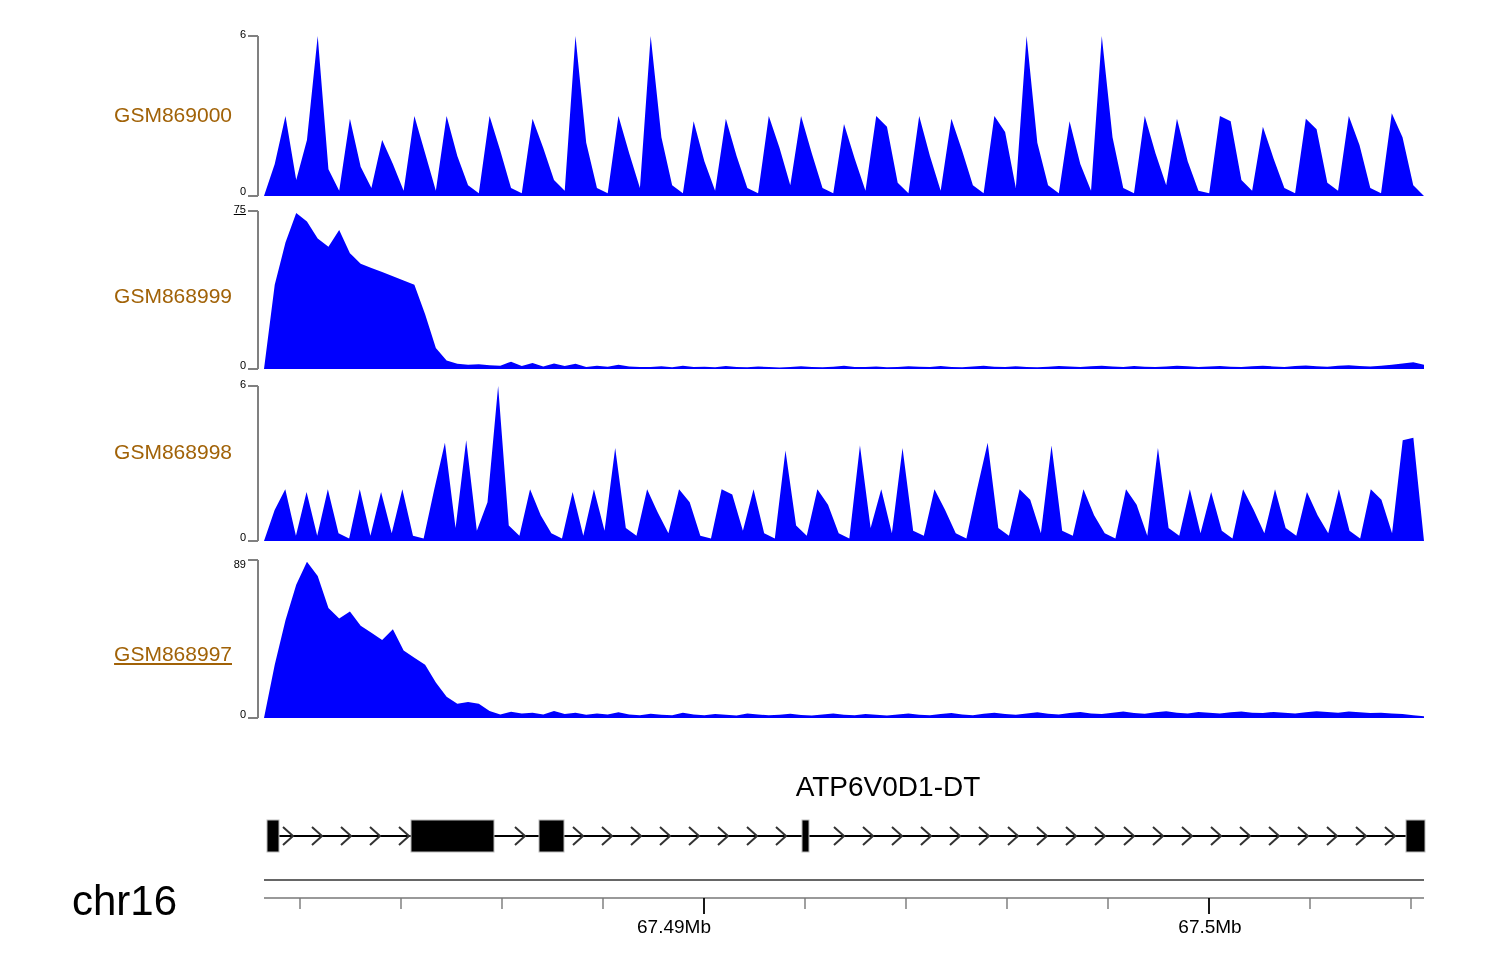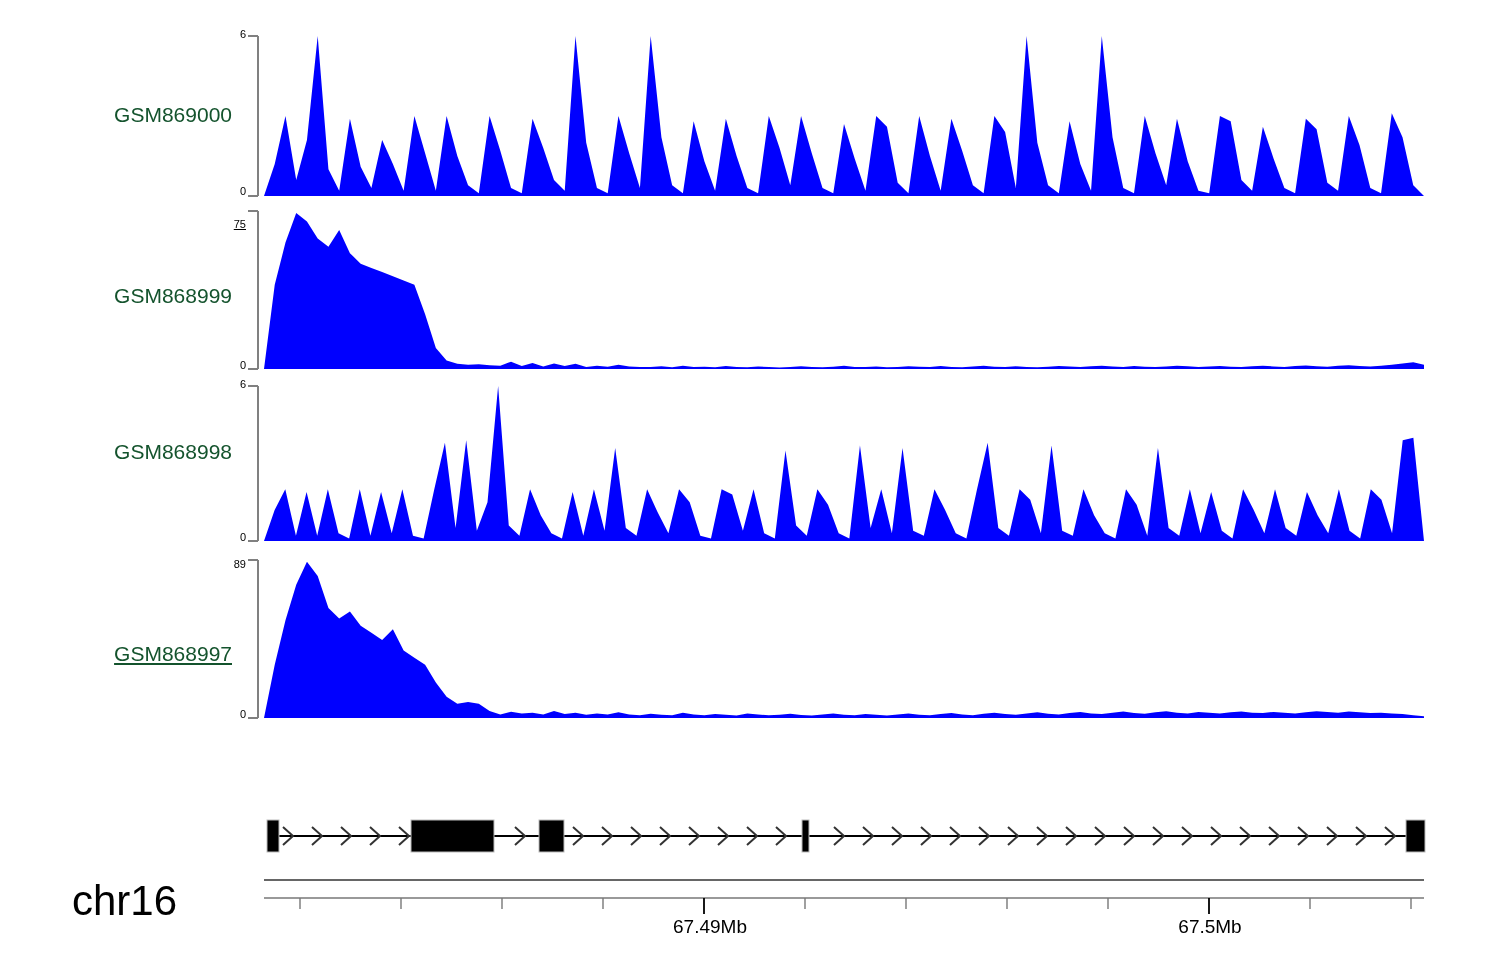--- a/index.html
+++ b/index.html
@@ -8,21 +8,21 @@
     background:#ffffff;
     font-family:"Liberation Sans", sans-serif;
     overflow:hidden;
     position:relative;
   }
   #browser{position:absolute;left:0;top:0;width:1500px;height:980px;}
 
   .track-label{
     position:absolute;
     font-size:21px;
-    color:#14532d;
+    color:#a16207;
     text-align:right;
     white-space:nowrap;
     font-family:"Liberation Sans", sans-serif;
   }
   .axis-num{
     position:absolute;
     font-size:11px;
     color:#000;
     text-align:right;
     white-space:nowrap;
@@ -61,21 +61,21 @@
 
   <div class="track-label" style="left:0;top:103px;width:232px;">GSM869000</div>
   <div class="axis-num" style="left:198px;top:28px;width:48px;">6</div>
   <div class="axis-num" style="left:198px;top:185px;width:48px;">0</div>
   <svg id="svg-track-1" width="1500" height="980">
       <path d="M 264 196 L 264.00 196.00 L 274.74 164.00 L 285.48 116.00 L 296.22 180.00 L 306.96 140.00 L 317.70 36.00 L 328.44 169.33 L 339.19 190.67 L 349.93 118.67 L 360.67 166.67 L 371.41 188.00 L 382.15 140.00 L 392.89 164.00 L 403.63 190.67 L 414.37 116.00 L 425.11 153.33 L 435.85 190.67 L 446.59 116.00 L 457.33 156.00 L 468.07 185.33 L 478.81 193.33 L 489.56 116.00 L 500.30 150.67 L 511.04 188.00 L 521.78 193.33 L 532.52 118.67 L 543.26 148.00 L 554.00 180.00 L 564.74 190.67 L 575.48 36.00 L 586.22 142.67 L 596.96 188.00 L 607.70 193.33 L 618.44 116.00 L 629.19 153.33 L 639.93 188.00 L 650.67 36.00 L 661.41 137.33 L 672.15 185.33 L 682.89 193.33 L 693.63 121.33 L 704.37 161.33 L 715.11 190.67 L 725.85 118.67 L 736.59 156.00 L 747.33 188.00 L 758.07 193.33 L 768.81 116.00 L 779.56 148.00 L 790.30 185.33 L 801.04 116.00 L 811.78 153.33 L 822.52 188.00 L 833.26 193.33 L 844.00 124.00 L 854.74 158.67 L 865.48 190.67 L 876.22 116.00 L 886.96 126.67 L 897.70 182.67 L 908.44 193.33 L 919.19 116.00 L 929.93 156.00 L 940.67 190.67 L 951.41 118.67 L 962.15 150.67 L 972.89 185.33 L 983.63 193.33 L 994.37 116.00 L 1005.11 132.00 L 1015.85 188.00 L 1026.59 36.00 L 1037.33 142.67 L 1048.07 185.33 L 1058.81 193.33 L 1069.56 121.33 L 1080.30 164.00 L 1091.04 190.67 L 1101.78 36.00 L 1112.52 137.33 L 1123.26 188.00 L 1134.00 193.33 L 1144.74 116.00 L 1155.48 153.33 L 1166.22 185.33 L 1176.96 118.67 L 1187.70 161.33 L 1198.44 190.67 L 1209.19 193.33 L 1219.93 116.00 L 1230.67 121.33 L 1241.41 180.00 L 1252.15 190.67 L 1262.89 126.67 L 1273.63 158.67 L 1284.37 188.00 L 1295.11 193.33 L 1305.85 118.67 L 1316.59 129.33 L 1327.33 182.67 L 1338.07 190.67 L 1348.81 116.00 L 1359.56 145.33 L 1370.30 188.00 L 1381.04 193.33 L 1391.78 113.33 L 1402.52 137.33 L 1413.26 185.33 L 1424.00 196.00 L 1424 196 Z" fill="#0000ff" stroke="none"></path>
       <path d="M 248 36 L 258 36 M 258 36 L 258 196 M 248 196 L 258 196" fill="none" stroke="#808080" stroke-width="2"></path>
     </svg>
 
   <div class="track-label" style="left:0;top:284px;width:232px;">GSM868999</div>
-  <div class="axis-num" style="left:198px;top:218px;width:48px;text-decoration:underline;">75</div>
+  <div class="axis-num" style="left:198px;top:203px;width:48px;text-decoration:underline;">75</div>
   <div class="axis-num" style="left:198px;top:359px;width:48px;">0</div>
   <svg id="svg-track-2" width="1500" height="980">
       <path d="M 264 369 L 264.00 369.00 L 274.74 284.73 L 285.48 242.60 L 296.22 213.11 L 306.96 221.53 L 317.70 238.39 L 328.44 246.81 L 339.19 229.96 L 349.93 253.13 L 360.67 263.67 L 371.41 267.88 L 382.15 272.09 L 392.89 276.31 L 403.63 280.52 L 414.37 284.73 L 425.11 314.23 L 435.85 347.93 L 446.59 360.57 L 457.33 363.73 L 468.07 364.79 L 478.81 364.37 L 489.56 365.21 L 500.30 365.84 L 511.04 361.63 L 521.78 366.05 L 532.52 363.10 L 543.26 366.47 L 554.00 363.52 L 564.74 366.05 L 575.48 363.73 L 586.22 366.89 L 596.96 365.63 L 607.70 366.68 L 618.44 364.79 L 629.19 366.47 L 639.93 366.89 L 650.67 367.10 L 661.41 366.26 L 672.15 367.31 L 682.89 365.63 L 693.63 367.10 L 704.37 366.68 L 715.11 367.31 L 725.85 366.05 L 736.59 366.89 L 747.33 367.31 L 758.07 366.47 L 768.81 367.10 L 779.56 367.53 L 790.30 366.89 L 801.04 366.26 L 811.78 367.10 L 822.52 367.31 L 833.26 366.68 L 844.00 365.84 L 854.74 366.89 L 865.48 367.10 L 876.22 366.47 L 886.96 367.31 L 897.70 366.89 L 908.44 366.26 L 919.19 366.68 L 929.93 367.10 L 940.67 366.05 L 951.41 366.89 L 962.15 367.31 L 972.89 366.47 L 983.63 365.84 L 994.37 366.68 L 1005.11 367.10 L 1015.85 366.26 L 1026.59 366.89 L 1037.33 367.31 L 1048.07 366.68 L 1058.81 366.05 L 1069.56 366.47 L 1080.30 366.89 L 1091.04 366.26 L 1101.78 365.63 L 1112.52 366.47 L 1123.26 366.89 L 1134.00 366.05 L 1144.74 366.68 L 1155.48 367.10 L 1166.22 366.47 L 1176.96 365.84 L 1187.70 366.26 L 1198.44 366.89 L 1209.19 366.47 L 1219.93 366.05 L 1230.67 366.68 L 1241.41 366.89 L 1252.15 366.26 L 1262.89 365.63 L 1273.63 366.47 L 1284.37 366.89 L 1295.11 366.05 L 1305.85 365.42 L 1316.59 366.26 L 1327.33 366.68 L 1338.07 365.84 L 1348.81 365.21 L 1359.56 366.05 L 1370.30 366.47 L 1381.04 365.63 L 1391.78 364.79 L 1402.52 363.52 L 1413.26 362.26 L 1424.00 364.79 L 1424 369 Z" fill="#0000ff" stroke="none"></path>
       <path d="M 248 211 L 258 211 M 258 211 L 258 369 M 248 369 L 258 369" fill="none" stroke="#808080" stroke-width="2"></path>
     </svg>
 
   <div class="track-label" style="left:0;top:440px;width:232px;">GSM868998</div>
   <div class="axis-num" style="left:198px;top:378px;width:48px;">6</div>
   <div class="axis-num" style="left:198px;top:531px;width:48px;">0</div>
   <svg id="svg-track-3" width="1500" height="980">
@@ -84,20 +84,21 @@
     </svg>
 
   <div class="track-label" style="left:0;top:642px;width:232px;text-decoration:underline;">GSM868997</div>
   <div class="axis-num" style="left:198px;top:558px;width:48px;">89</div>
   <div class="axis-num" style="left:198px;top:708px;width:48px;">0</div>
   <svg id="svg-track-4" width="1500" height="980">
       <path d="M 264 718 L 264.00 718.00 L 274.74 664.74 L 285.48 620.36 L 296.22 584.85 L 306.96 561.78 L 317.70 575.98 L 328.44 607.93 L 339.19 618.58 L 349.93 611.48 L 360.67 625.69 L 371.41 632.79 L 382.15 639.89 L 392.89 629.24 L 403.63 650.54 L 414.37 657.64 L 425.11 664.74 L 435.85 682.49 L 446.59 696.70 L 457.33 703.80 L 468.07 702.02 L 478.81 703.80 L 489.56 710.90 L 500.30 714.45 L 511.04 711.79 L 521.78 713.56 L 532.52 712.67 L 543.26 714.45 L 554.00 710.90 L 564.74 714.09 L 575.48 712.67 L 586.22 714.80 L 596.96 713.56 L 607.70 714.45 L 618.44 712.32 L 629.19 714.45 L 639.93 715.16 L 650.67 713.74 L 661.41 714.80 L 672.15 715.34 L 682.89 712.67 L 693.63 714.45 L 704.37 715.16 L 715.11 714.09 L 725.85 714.80 L 736.59 715.51 L 747.33 713.38 L 758.07 714.45 L 768.81 715.34 L 779.56 714.80 L 790.30 713.74 L 801.04 714.98 L 811.78 715.51 L 822.52 714.45 L 833.26 713.38 L 844.00 714.80 L 854.74 715.34 L 865.48 714.09 L 876.22 714.80 L 886.96 715.51 L 897.70 714.45 L 908.44 713.56 L 919.19 714.63 L 929.93 715.34 L 940.67 714.09 L 951.41 713.03 L 962.15 714.45 L 972.89 715.16 L 983.63 713.74 L 994.37 712.67 L 1005.11 714.09 L 1015.85 714.80 L 1026.59 713.38 L 1037.33 712.32 L 1048.07 713.74 L 1058.81 714.45 L 1069.56 713.03 L 1080.30 711.96 L 1091.04 713.38 L 1101.78 714.09 L 1112.52 712.67 L 1123.26 711.61 L 1134.00 713.03 L 1144.74 713.74 L 1155.48 712.32 L 1166.22 711.25 L 1176.96 712.67 L 1187.70 713.38 L 1198.44 711.96 L 1209.19 712.67 L 1219.93 713.38 L 1230.67 712.32 L 1241.41 711.61 L 1252.15 712.67 L 1262.89 713.03 L 1273.63 711.96 L 1284.37 712.67 L 1295.11 713.38 L 1305.85 712.32 L 1316.59 711.25 L 1327.33 711.96 L 1338.07 712.67 L 1348.81 711.61 L 1359.56 712.32 L 1370.30 713.03 L 1381.04 712.67 L 1391.78 713.38 L 1402.52 714.09 L 1413.26 715.16 L 1424.00 716.22 L 1424 718 Z" fill="#0000ff" stroke="none"></path>
       <path d="M 248 560 L 258 560 M 258 560 L 258 718 M 248 718 L 258 718" fill="none" stroke="#808080" stroke-width="2"></path>
     </svg>
 
+  <div class="gene-name" style="left:608px;top:771px;width:560px;">ATP6V0D1-DT</div>
   <svg id="svg-gene" width="1500" height="980">
       <line x1="273" y1="836" x2="1410" y2="836" stroke="#000" stroke-width="2"></line>
       <path d="M 283 827 L 293 836 L 283 845" fill="none" stroke="#333" stroke-width="2"></path>
       <path d="M 312 827 L 322 836 L 312 845" fill="none" stroke="#333" stroke-width="2"></path>
       <path d="M 341 827 L 351 836 L 341 845" fill="none" stroke="#333" stroke-width="2"></path>
       <path d="M 370 827 L 380 836 L 370 845" fill="none" stroke="#333" stroke-width="2"></path>
       <path d="M 399 827 L 409 836 L 399 845" fill="none" stroke="#333" stroke-width="2"></path>
       <path d="M 515 827 L 525 836 L 515 845" fill="none" stroke="#333" stroke-width="2"></path>
       <path d="M 573 827 L 583 836 L 573 845" fill="none" stroke="#333" stroke-width="2"></path>
       <path d="M 602 827 L 612 836 L 602 845" fill="none" stroke="#333" stroke-width="2"></path>
@@ -144,16 +145,16 @@
       <line x1="603" y1="898" x2="603" y2="909" stroke="#777" stroke-width="1.4"></line>
       <line x1="704" y1="898" x2="704" y2="914" stroke="#000" stroke-width="1.8"></line>
       <line x1="805" y1="898" x2="805" y2="909" stroke="#777" stroke-width="1.4"></line>
       <line x1="906" y1="898" x2="906" y2="909" stroke="#777" stroke-width="1.4"></line>
       <line x1="1007" y1="898" x2="1007" y2="909" stroke="#777" stroke-width="1.4"></line>
       <line x1="1108" y1="898" x2="1108" y2="909" stroke="#777" stroke-width="1.4"></line>
       <line x1="1209" y1="898" x2="1209" y2="914" stroke="#000" stroke-width="1.8"></line>
       <line x1="1310" y1="898" x2="1310" y2="909" stroke="#777" stroke-width="1.4"></line>
       <line x1="1411" y1="898" x2="1411" y2="909" stroke="#777" stroke-width="1.4"></line>
     </svg>
-  <div class="tick-label" style="left:610px;top:916px;width:200px;">67.49Mb</div>
+  <div class="tick-label" style="left:574px;top:916px;width:200px;">67.49Mb</div>
   <div class="tick-label" style="left:1110px;top:916px;width:200px;">67.5Mb</div>
 
 </div>
 
 </body></html>

